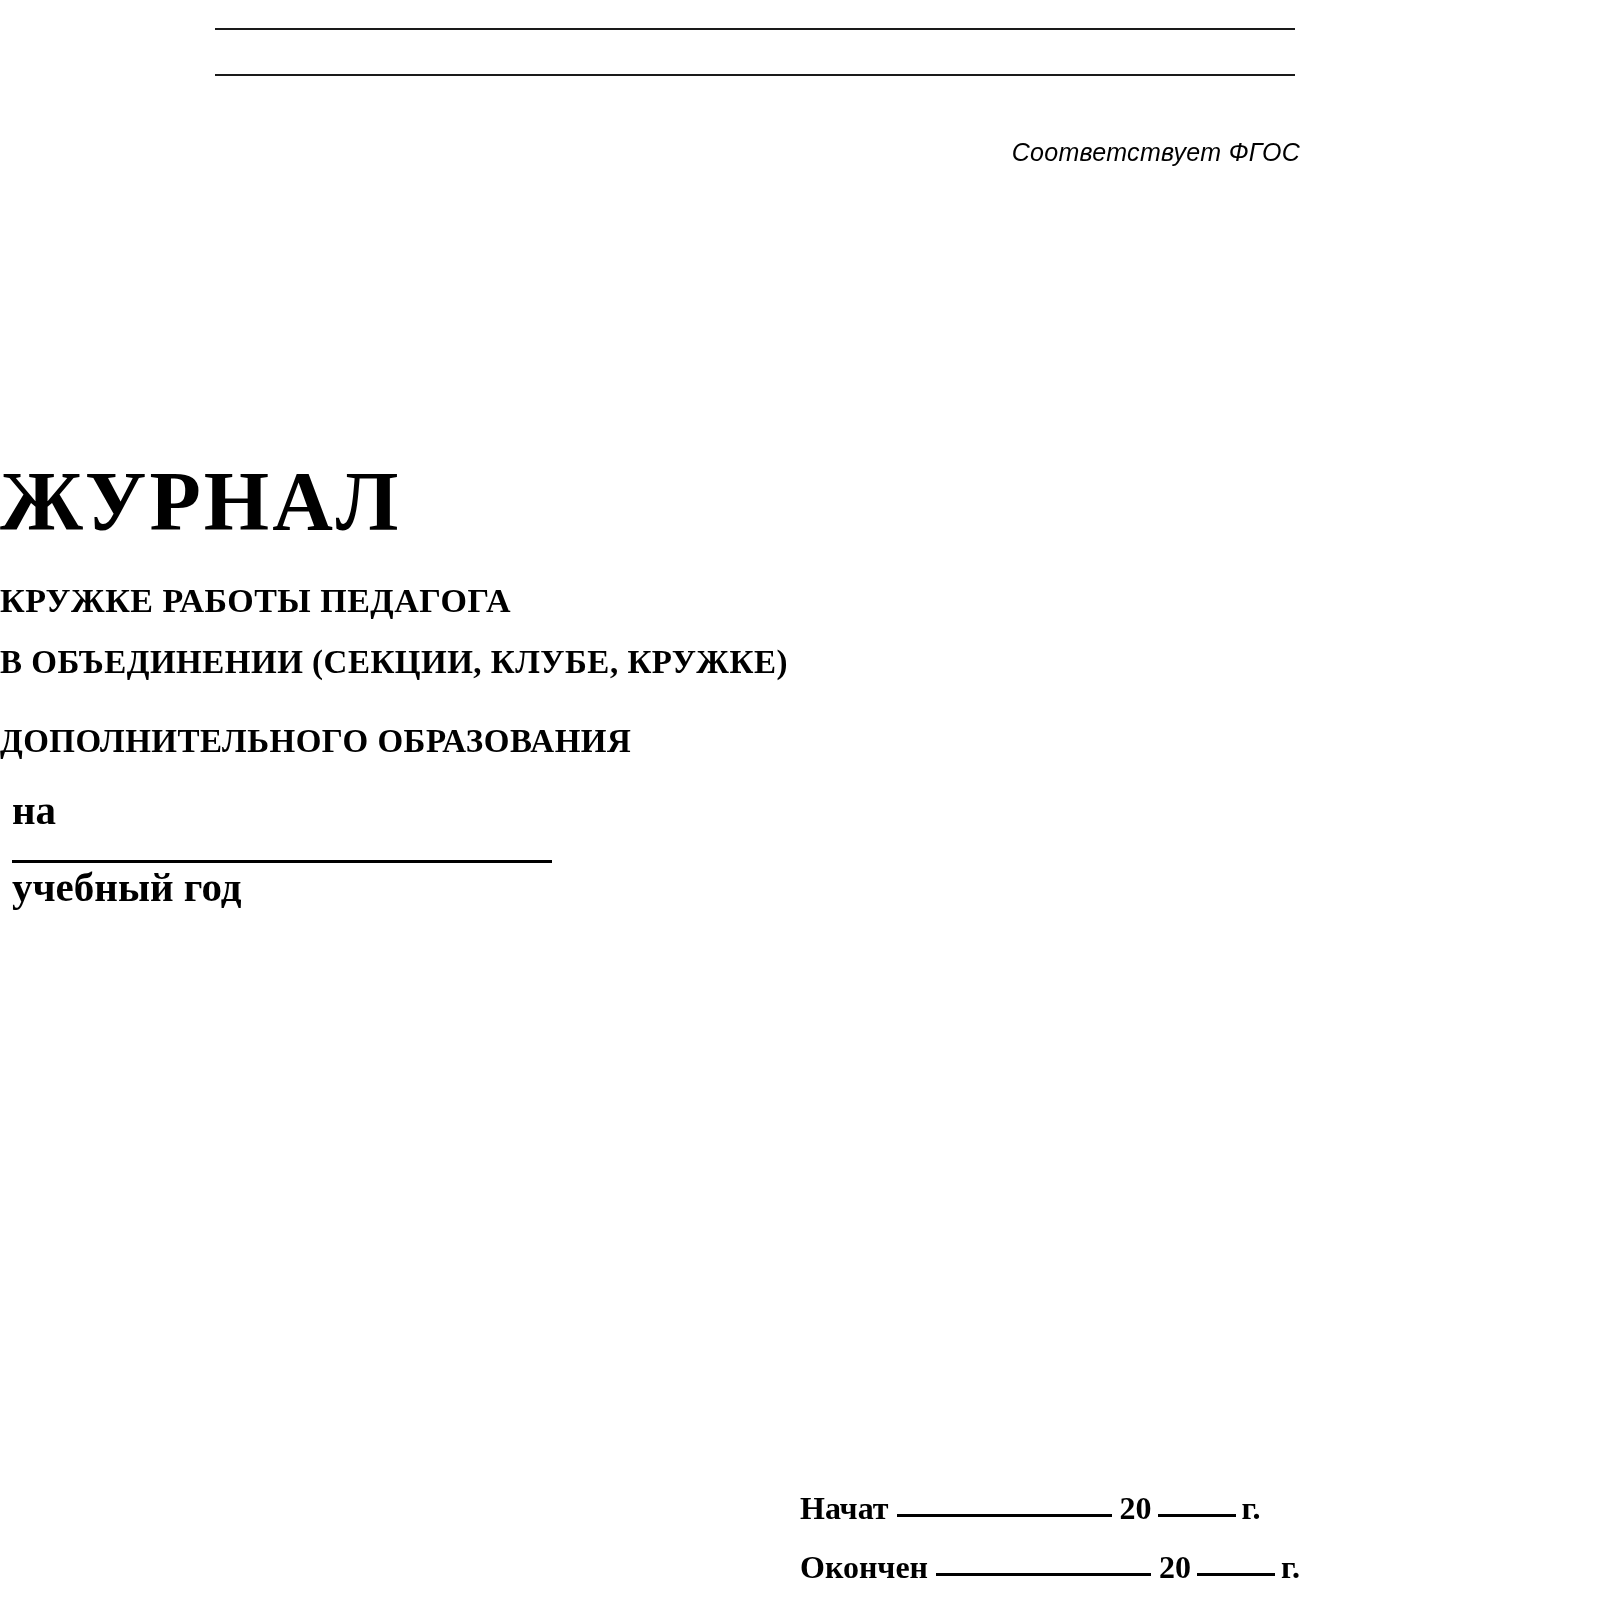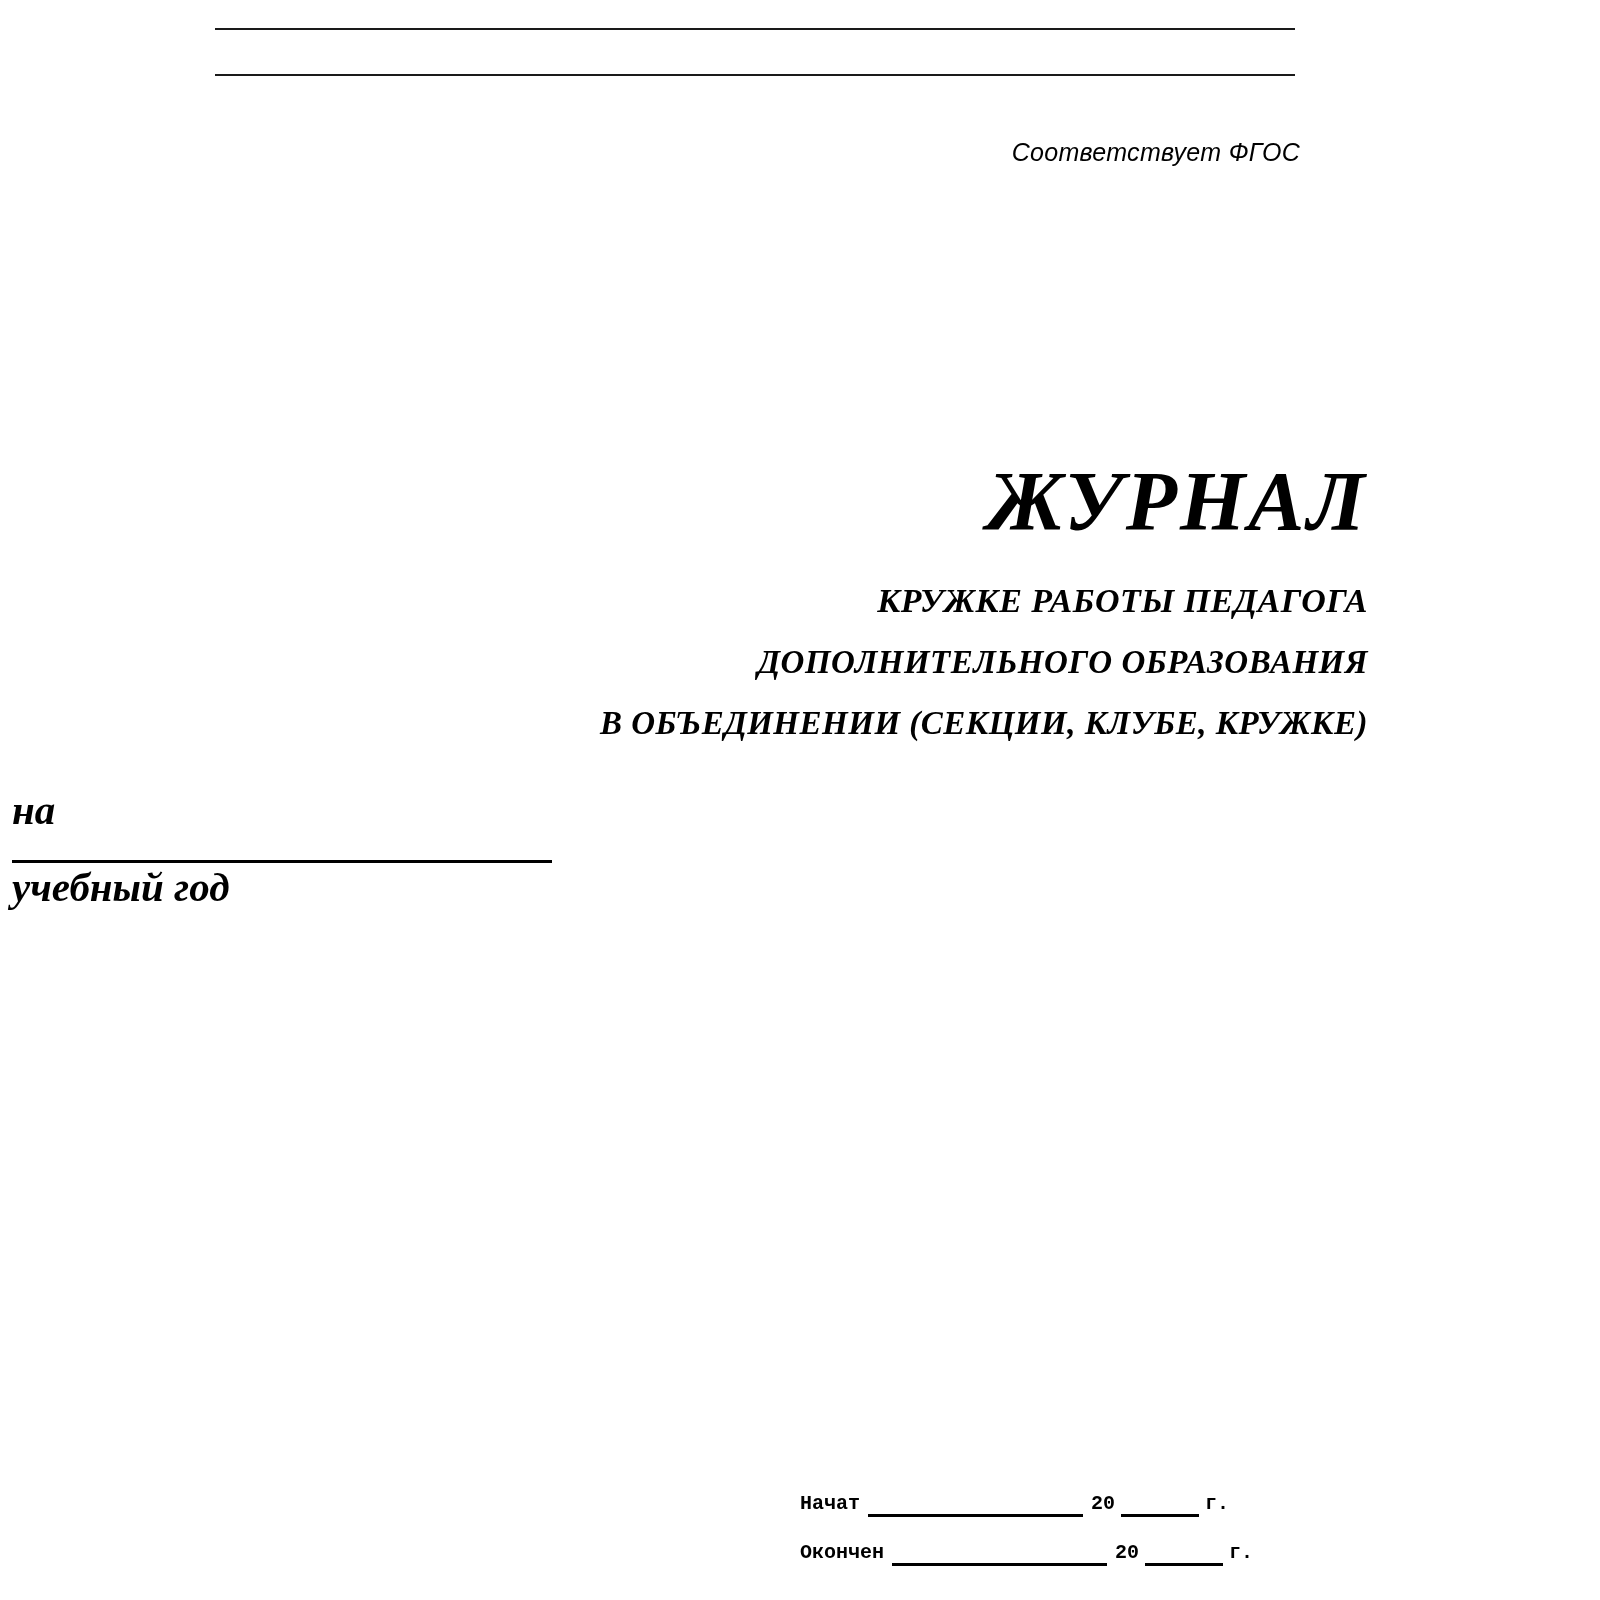--- a/index.html
+++ b/index.html
@@ -50,22 +50,21 @@
     letter-spacing: 0.3px;
     white-space: nowrap;
   }
 
   
   .title-block {
     position: absolute;
     left: 0;
     top: 460px;
     width: 1368px;
-    text-align: right;
-    font-style: italic;
+    text-align: left;
   }
   .main-title {
     font-family: "Liberation Serif", serif;
     font-weight: bold;
     font-size: 84px;
     letter-spacing: 3px;
     line-height: 1.0;
     margin-bottom: 40px;
   }
   .subtitle {
@@ -98,25 +97,25 @@
   }
 
   
   .bottom-block {
     position: absolute;
     left: 0;
     top: 1490px;
     width: 1600px;
   }
   .bottom-row {
-    font-family: Liberation Mono, monospace;
+    font-family: Liberation Serif, serif;
     font-weight: bold;
-    font-size: 20px;
+    font-size: 32px;
     display: flex;
-    align-items: center;
+    align-items: flex-start;
     justify-content: flex-start;
     padding-left: 800px;
     margin-bottom: 22px;
     white-space: nowrap;
   }
   .bottom-row .blank-md {
     display: inline-block;
     width: 215px;
     border-bottom: 3px solid #000;
     margin: 0 8px;
@@ -139,22 +138,22 @@
   <div class="top-rules">
     <div class="rule-line"></div>
     <div class="rule-line"></div>
   </div>
 
   <div class="fgos-note">Соответствует ФГОС</div>
 
   <div class="title-block">
     <div class="main-title">ЖУРНАЛ</div>
     <div class="subtitle l1">КРУЖКЕ РАБОТЫ ПЕДАГОГА</div>
+    <div class="subtitle l3">В ОБЪЕДИНЕНИИ (СЕКЦИИ, КЛУБЕ, КРУЖКЕ)</div>
     <div class="subtitle l2">ДОПОЛНИТЕЛЬНОГО ОБРАЗОВАНИЯ</div>
-    <div class="subtitle l3">В ОБЪЕДИНЕНИИ (СЕКЦИИ, КЛУБЕ, КРУЖКЕ)</div>
 
     <div class="year-line">
       <span>на</span>
       <span class="blank"></span>
       <span>учебный год</span>
     </div>
   </div>
 
   <div class="bottom-block">
     <div class="bottom-row">

